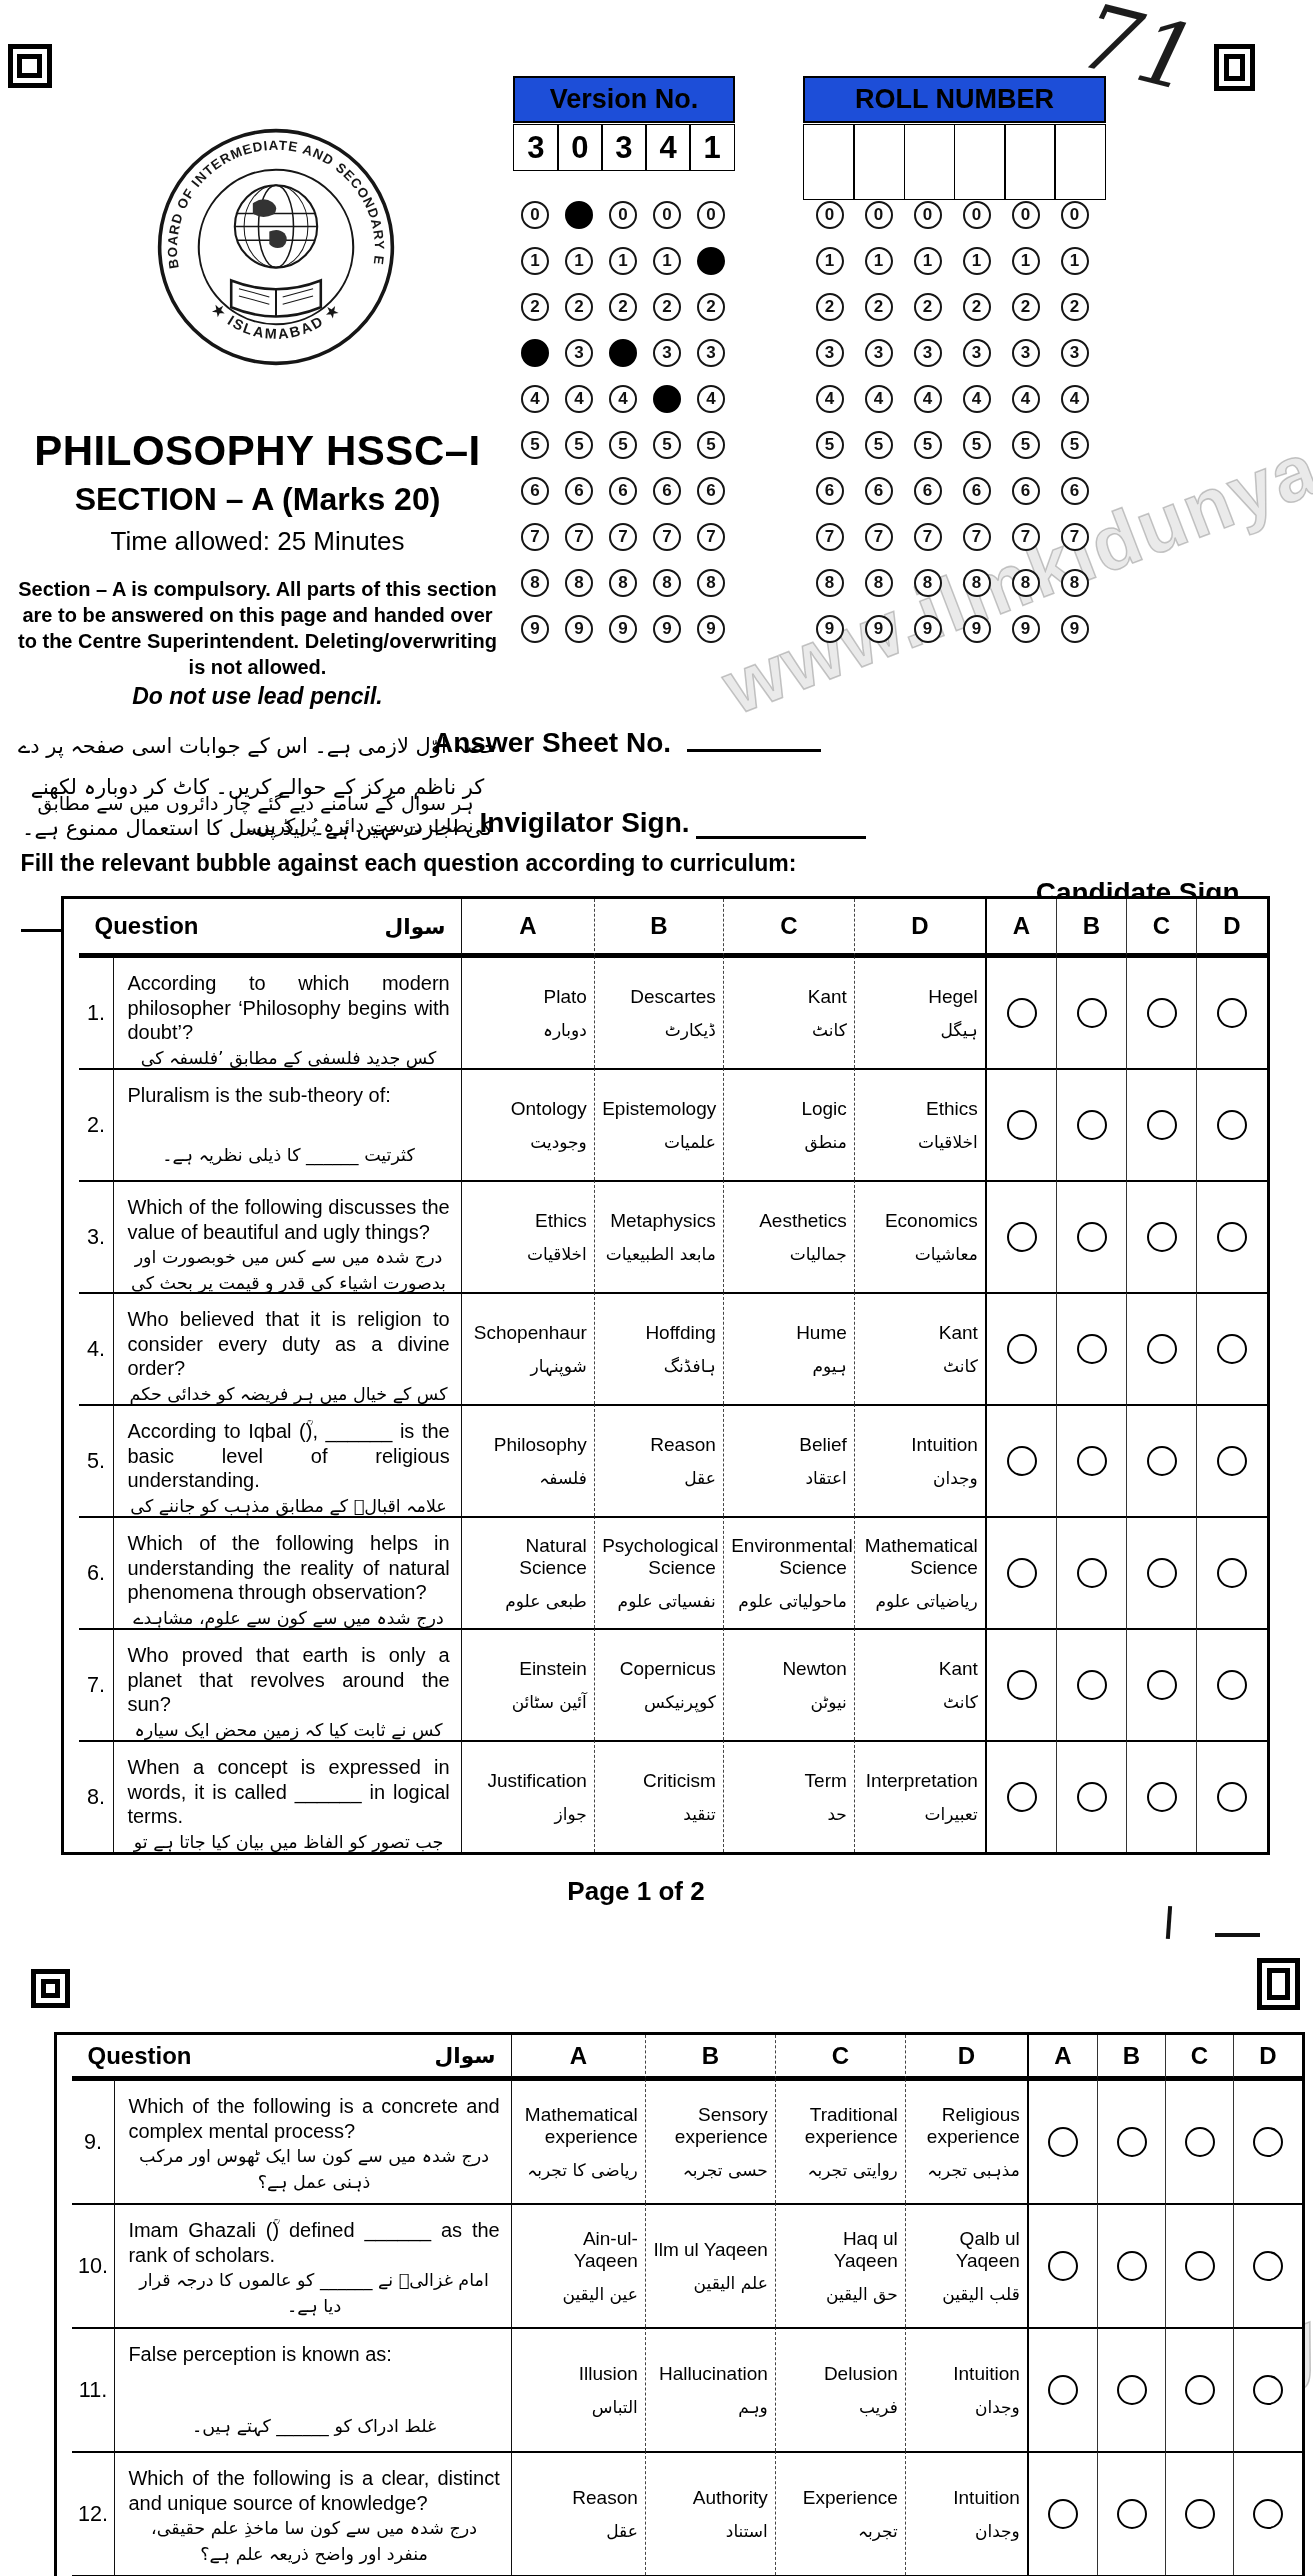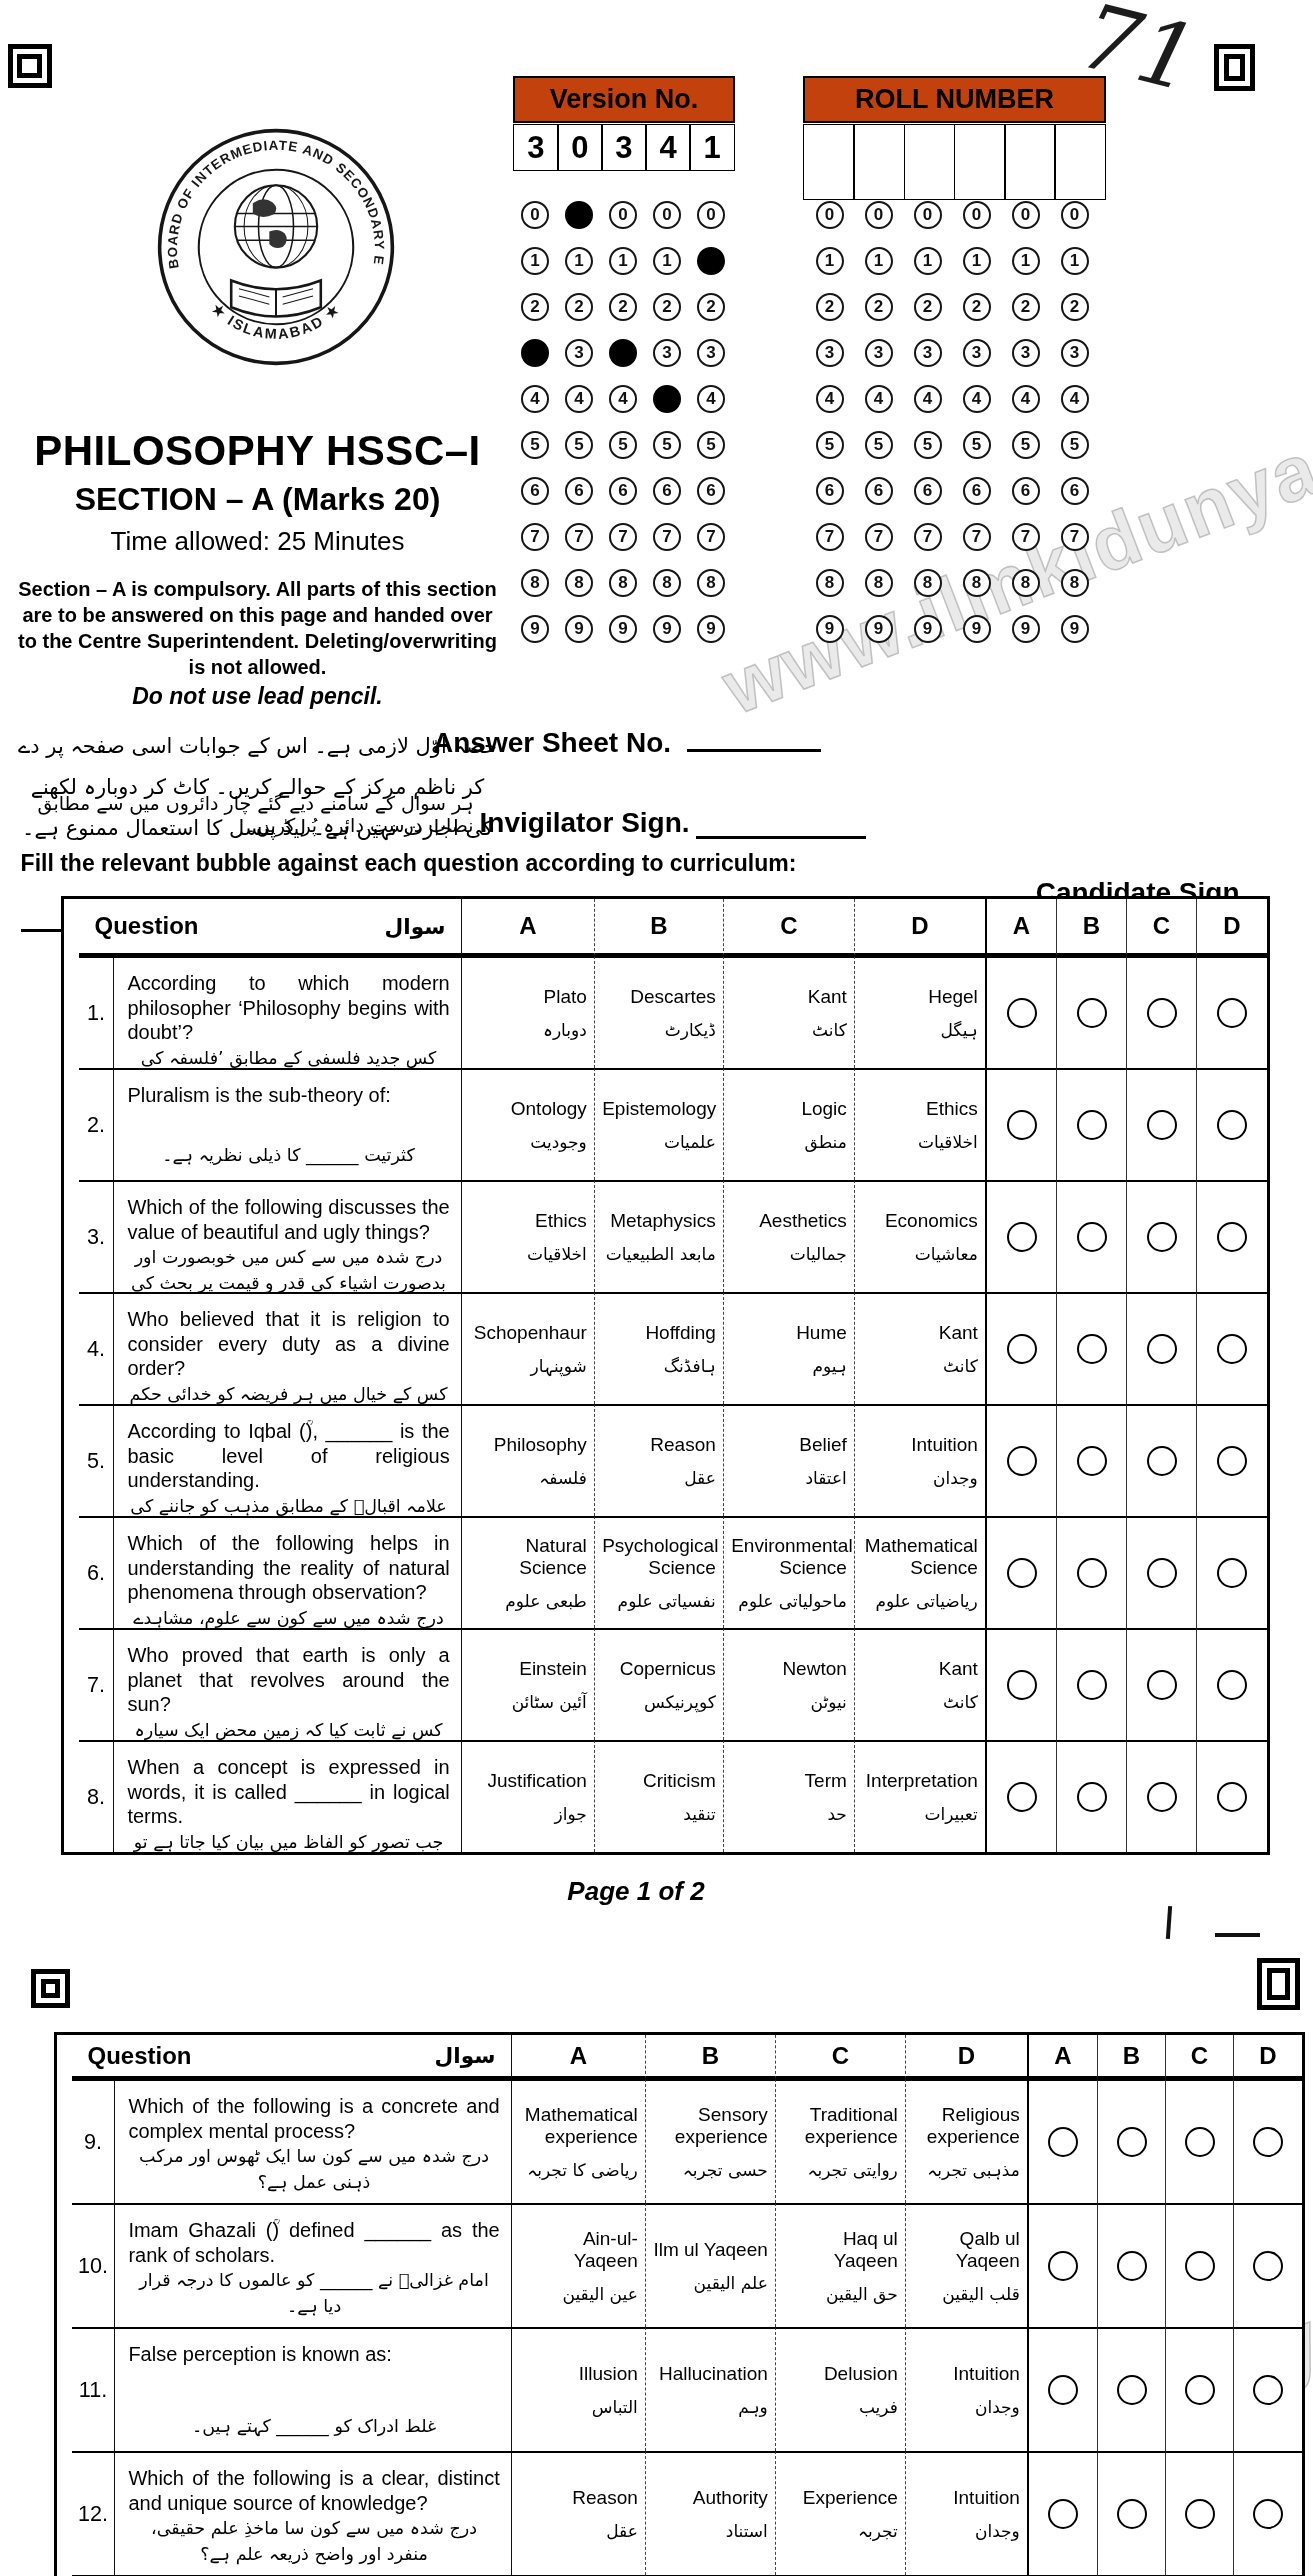--- a/index.html
+++ b/index.html
@@ -24,21 +24,21 @@
   #titleblock{position:absolute;left:15.5px;top:427px;width:484px;text-align:center;}
   #title{font-size:42px;font-weight:bold;letter-spacing:0.5px;}
   #sectionline{font-size:32px;font-weight:bold;margin-top:6.2px;}
   #timeline{font-size:26px;margin-top:8.2px;}
   #instr{font-size:20px;font-weight:bold;line-height:1.3;margin-top:19px;}
   #instrnote{font-size:23px;font-style:italic;font-weight:600;margin-top:3.1px;}
   #instrur{font-size:21px;margin-top:15.5px;line-height:1.95;direction:rtl;}
 
   
   .hdrbox{position:absolute;border:2.6px solid #000;display:flex;align-items:center;justify-content:center;
-          font-weight:bold;font-size:27px;box-sizing:border-box;background:#c2410c;}
+          font-weight:bold;font-size:27px;box-sizing:border-box;background:#1d4ed8;}
   .cellrow{position:absolute;display:flex;box-sizing:border-box;}
   .cellrow .vd{flex:1;border:1.5px solid #000;margin-left:-1.5px;display:flex;align-items:center;
                justify-content:center;font-weight:bold;font-size:31px;box-sizing:border-box;}
   .cellrow .vd:first-child{margin-left:0;}
 
   
   .bgrid{position:absolute;display:grid;}
   .bcell{display:flex;align-items:center;justify-content:center;}
   .bub{width:28px;height:28px;border:2.1px solid #151515;border-radius:50%;display:flex;align-items:center;
        justify-content:center;font-size:17px;font-weight:bold;color:#111;background:#fff;box-sizing:border-box;}
@@ -73,21 +73,21 @@
   .q-ur{margin-top:auto;font-size:17.5px;direction:rtl;text-align:center;padding-bottom:3.1px;line-height:1.5;}
   .c-opt{border-right:1.5px dashed #444;padding:9.3px 7.2px;display:flex;flex-direction:column;justify-content:center;gap:12.4px;}
   .opt-en{font-size:19px;line-height:1.15;text-align:right;}
   .opt-ur{font-size:17px;direction:rtl;text-align:right;}
   .c-d{border-right:2.1px solid #000 !important;}
   .c-bub{border-right:1.5px solid #333;display:flex;align-items:center;justify-content:center;}
   .last{border-right:none !important;}
   .ans-bubble{width:30px;height:30px;border:2.1px solid #000;border-radius:50%;background:#fff;box-sizing:border-box;}
 
   
-  #pg1foot{position:absolute;left:471px;top:1876px;width:330px;text-align:center;font-size:26px;font-weight:bold;font-style:italic;}
+  #pg1foot{position:absolute;left:471px;top:1876px;width:330px;text-align:center;font-size:26px;font-weight:bold;}
 
   
   .wm{position:absolute;white-space:nowrap;font-weight:bold;pointer-events:none;letter-spacing:2.1px;
       color:rgba(125,125,125,0.16);-webkit-text-stroke:1.5px rgba(130,130,130,0.45);transform-origin:0 0;}
   #wm1{left:62px;top:1510px;font-size:108px;transform:rotate(-23deg);}
   #wm2{left:711px;top:649px;font-size:77px;transform:rotate(-21deg);}
   #wm3{left:67px;top:2870px;font-size:111px;transform:rotate(-24deg);}
   #wm4{left:721px;top:2514px;font-size:82px;transform:rotate(-21deg);}
 </style>
 </head>

